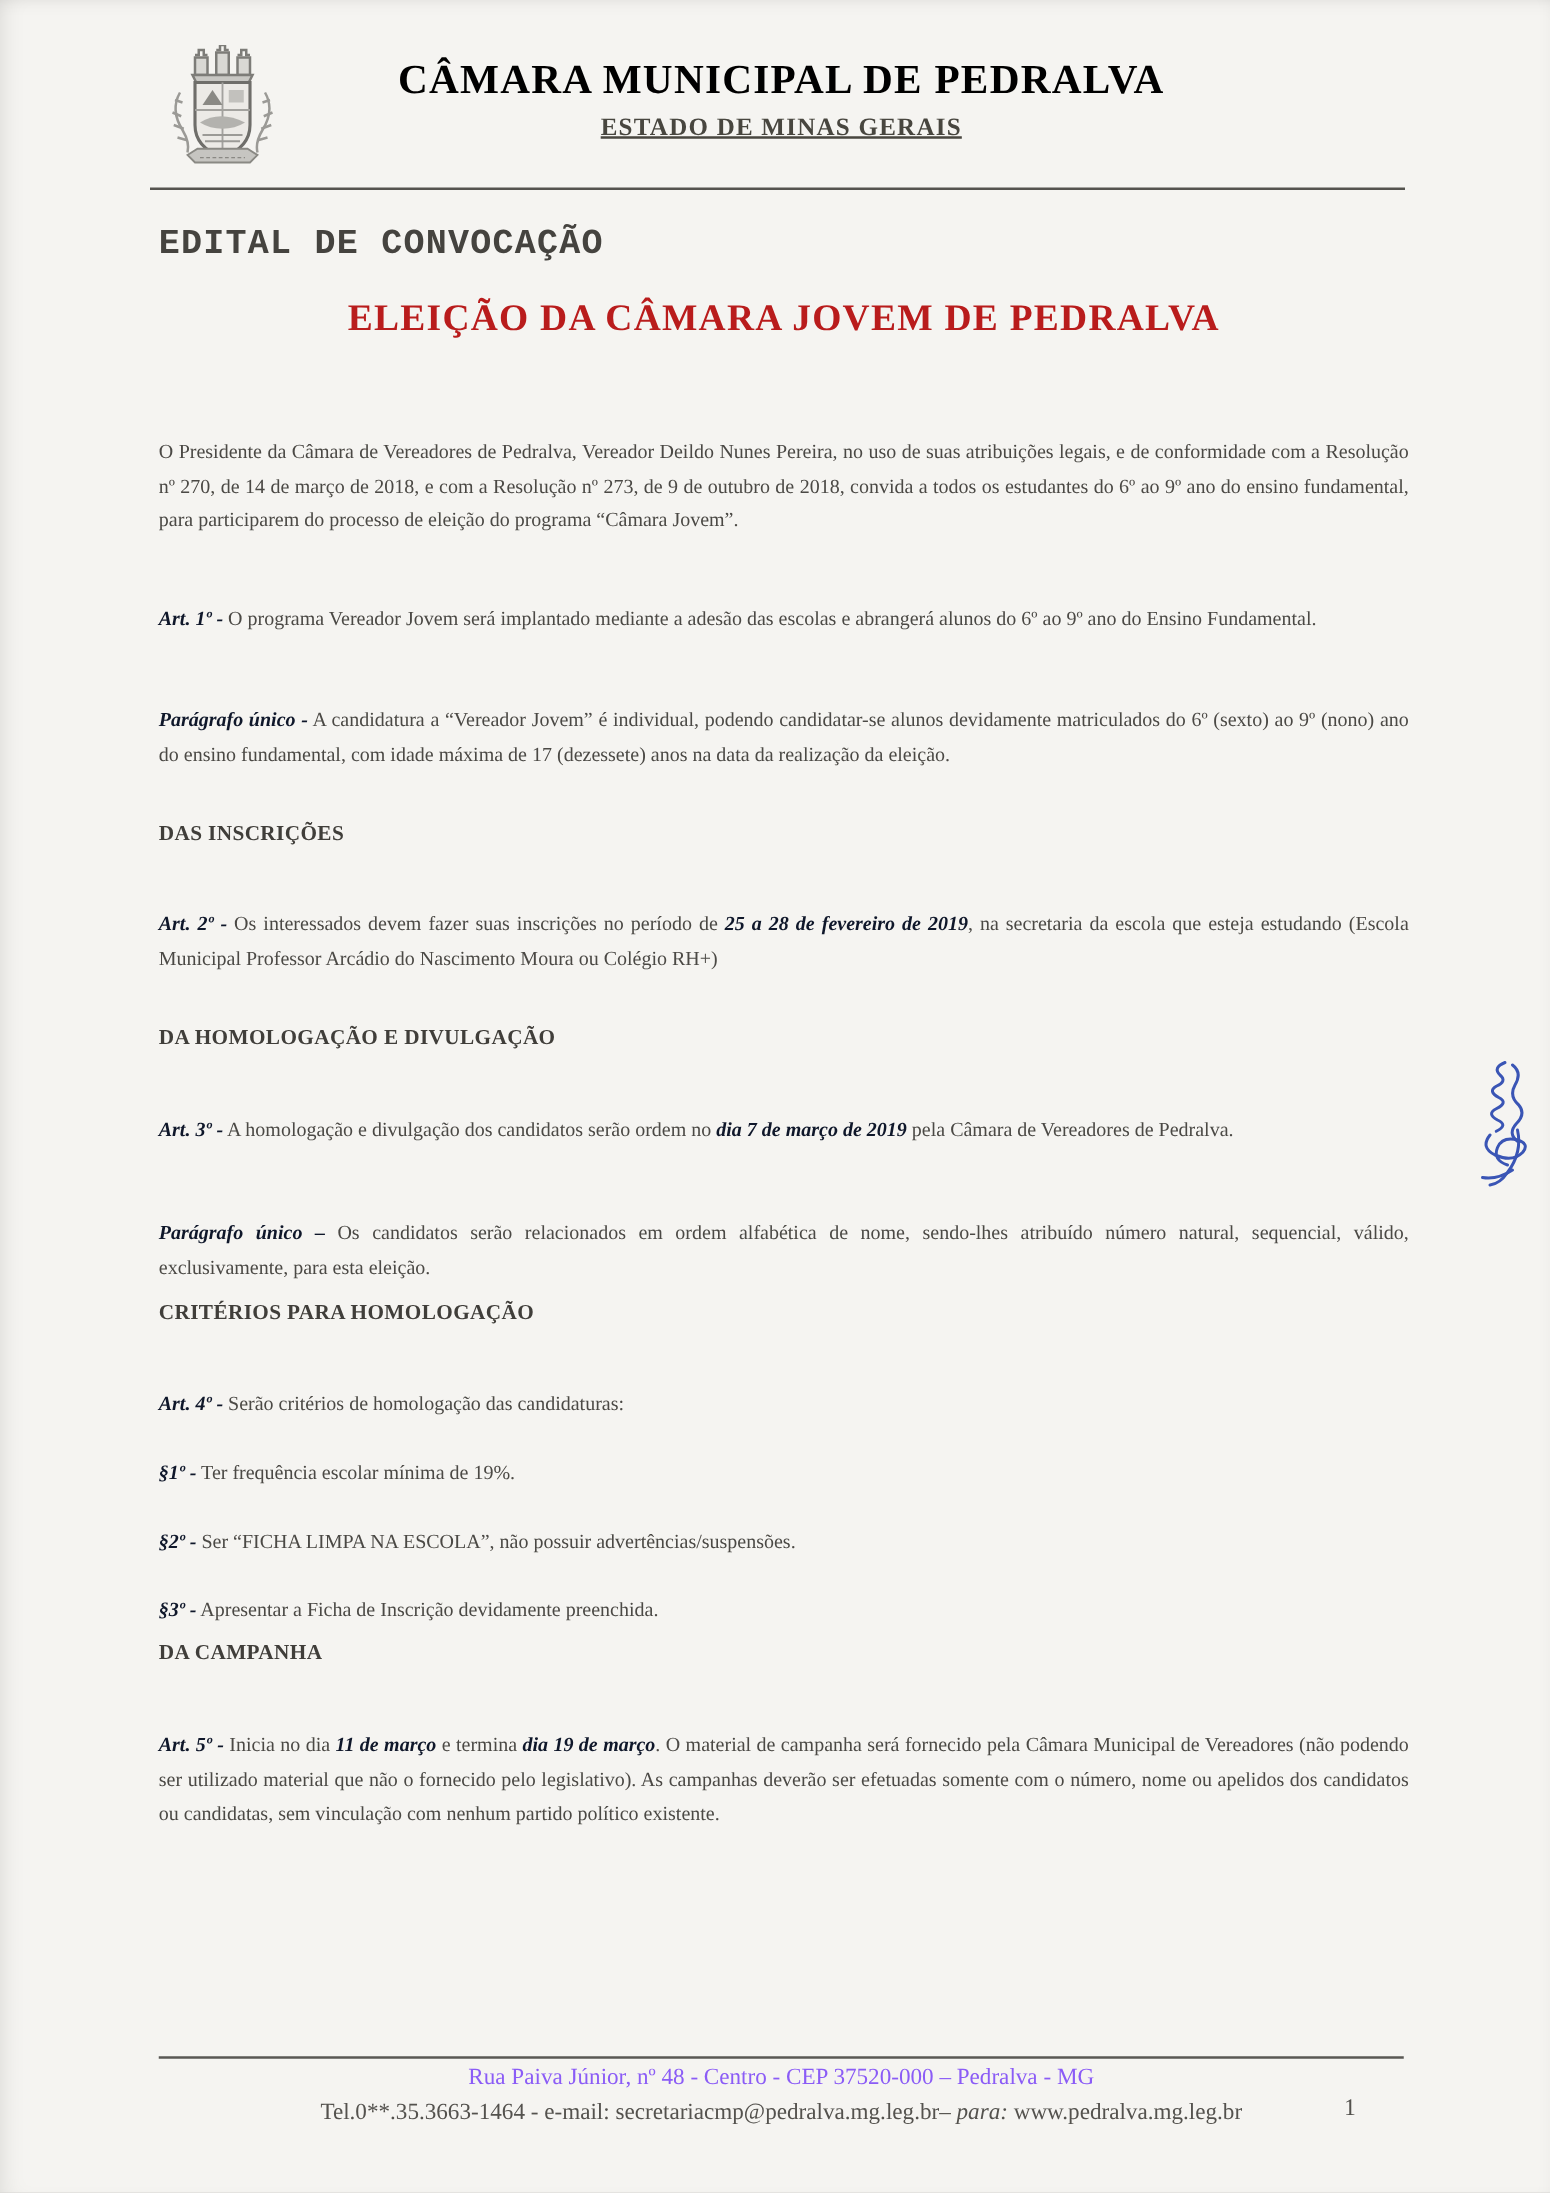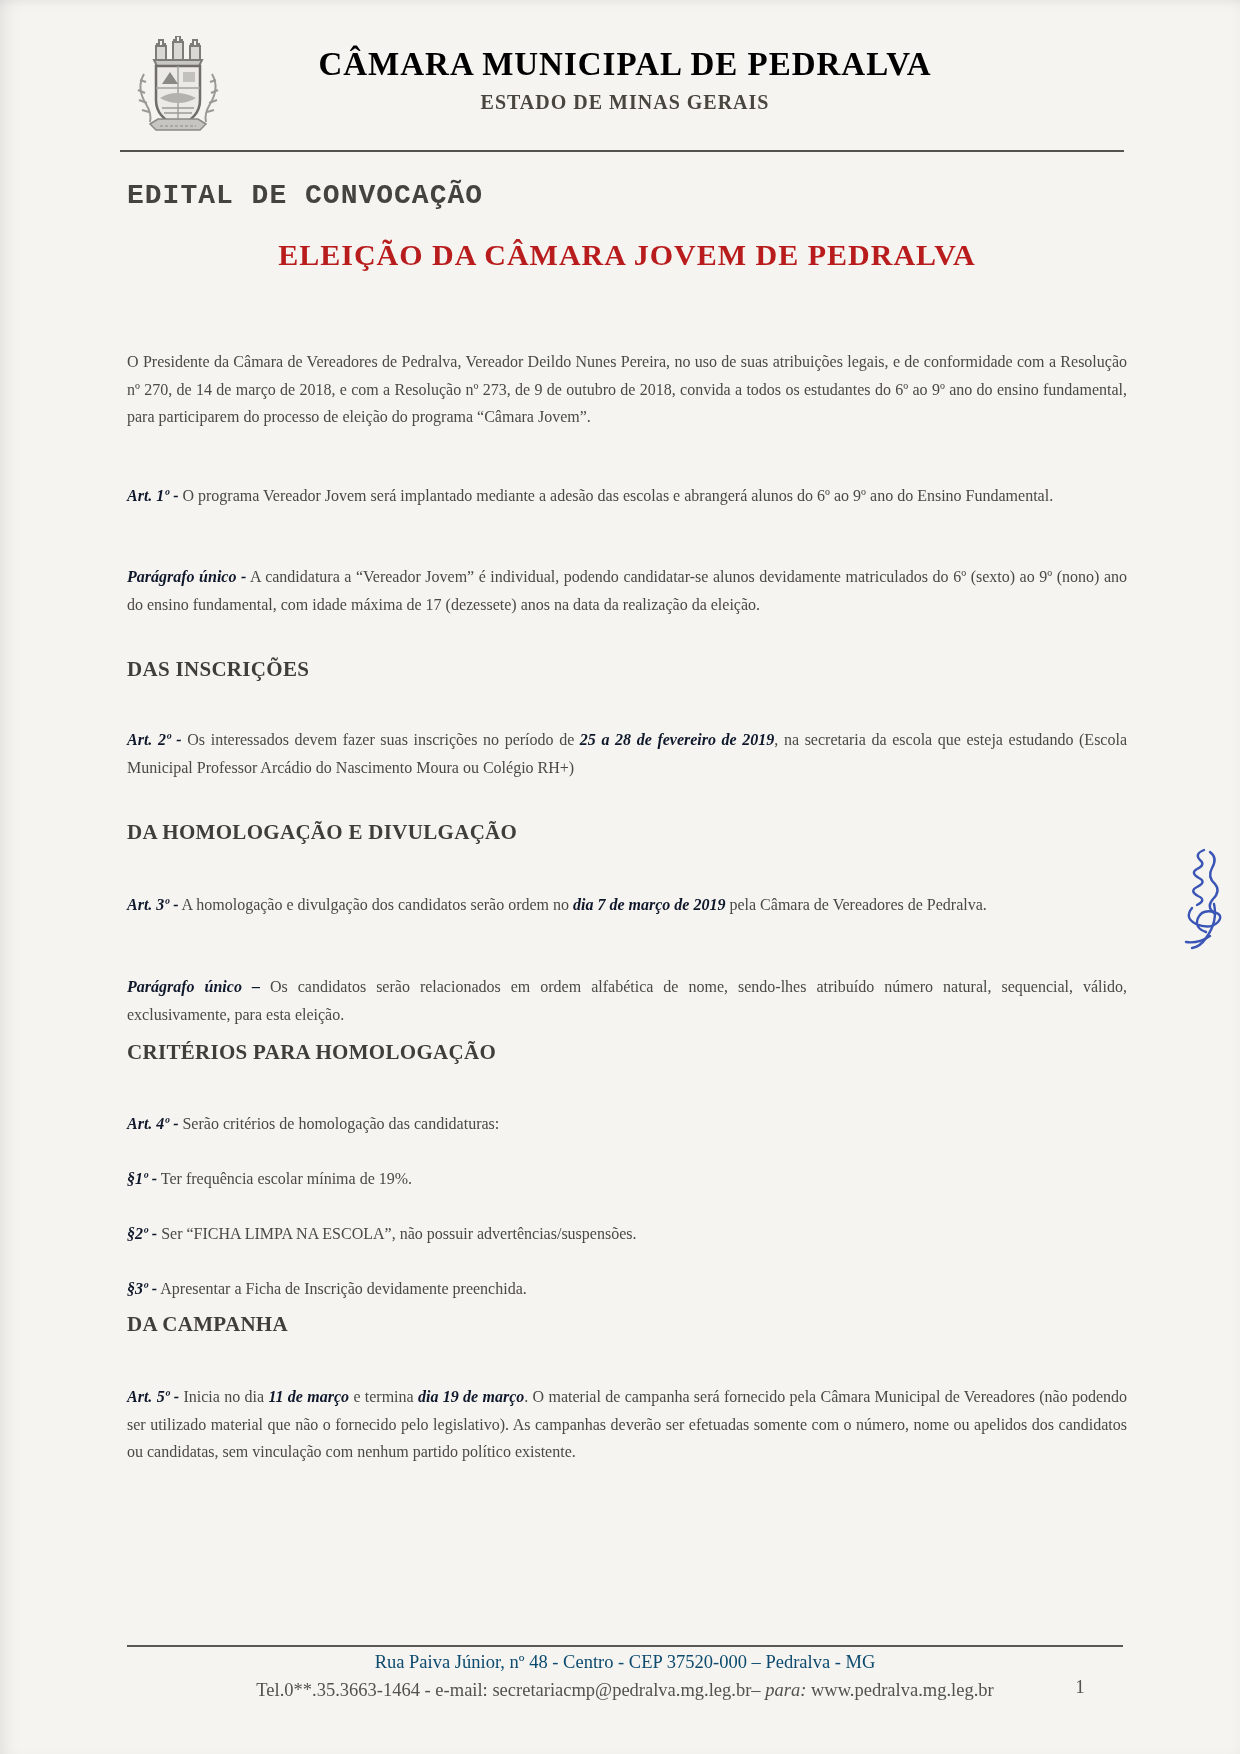--- a/index.html
+++ b/index.html
@@ -23,20 +23,21 @@
     position: absolute; left: 160px; top: 46px; width: 930px;
     text-align: center; color: #45433f;
   }
   .org-name {
     font-size: 33px; font-weight: bold; letter-spacing: 1px;
     color: #000000;
   }
   .org-subtitle {
     margin-top: 8px; font-size: 20px; font-weight: bold; letter-spacing: 1px;
     color: #48463f;
+    text-decoration: underline;
   }
   .header-rule {
     position: absolute; left: 120px; top: 150px; width: 1004px; height: 2px;
     background: #55534f;
   }
 
   
   .doc-title-1 {
     position: absolute; left: 127px; top: 180px; width: 1000px;
     text-align: left; font-size: 28px; font-weight: bold; letter-spacing: 1px;
@@ -51,21 +52,21 @@
 
   
   .blk {
     position: absolute; left: 127px; width: 1000px;
     font-size: 16px; line-height: 27.5px; text-align: justify;
     color: #4b4945;
   }
   .blk b, .lbl { font-weight: bold; color: #0f172a; font-style: italic; }
   .section-heading {
     position: absolute; left: 127px; width: 1000px;
-    font-size: 21px; font-weight: bold; letter-spacing: 0.3px;
+    font-size: 17px; font-weight: bold; letter-spacing: 0.3px;
     color: #403e3a;
   }
 
   .blk-intro      { top: 332px; }
   .blk-art1       { top: 466px; }
   .blk-parunico1  { top: 547px; }
   .h-insc         { top: 657px; }
   .blk-art2       { top: 710px; }
   .h-homolog      { top: 820px; }
   .blk-art3       { top: 875px; }
@@ -81,21 +82,21 @@
   
   .rubric { position: absolute; left: 1180px; top: 846px; width: 46px; height: 108px; }
 
   
   .footer-rule {
     position: absolute; left: 127px; top: 1645px; width: 996px; height: 2px;
     background: #5a5854;
   }
   .footer-line1 {
     position: absolute; left: 127px; top: 1652px; width: 996px;
-    text-align: center; font-size: 18.5px; color: #0c4a6e;
+    text-align: center; font-size: 18.5px; color: #8b5cf6;
   }
   .footer-line2 {
     position: absolute; left: 127px; top: 1680px; width: 996px;
     text-align: center; font-size: 18.5px; color: #54524e;
   }
   .footer-line2 .site-label { font-style: italic; }
   .page-number {
     position: absolute; left: 1060px; top: 1676px; width: 40px;
     font-size: 19px; color: #54524e; text-align: center;
   }

